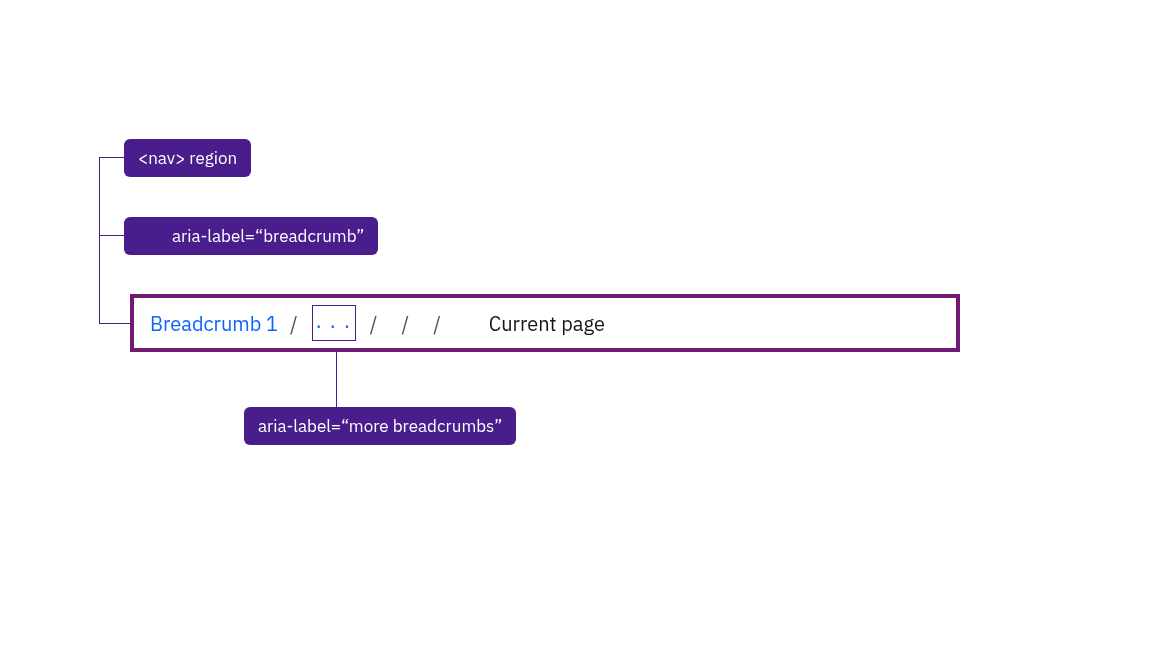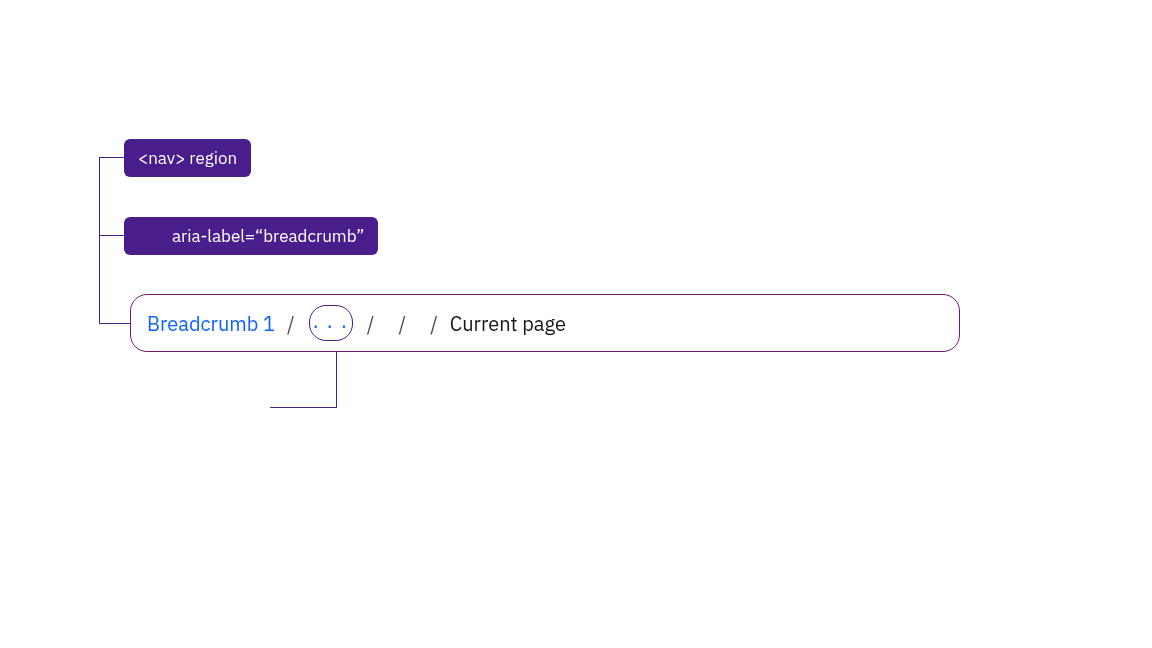--- a/index.html
+++ b/index.html
@@ -1,19 +1,18 @@
 <!DOCTYPE html>
 <html><head>
   <meta charset="utf-8">
   <style>
     * {
       box-sizing: border-box;
       margin: 0;
       padding: 0;
-      border-radius: 17px;
     }
     body {
       font-family: 'IBM Plex Sans', -apple-system, BlinkMacSystemFont, 'Segoe UI', sans-serif;
       background: #ffffff;
       width: 1152px;
       height: 648px;
       position: relative;
     }
     .canvas {
       position: absolute;
@@ -30,34 +29,35 @@
       border-radius: 6px;
       font-size: 17px;
       white-space: nowrap;
     }
     .breadcrumb-bar {
       position: absolute;
       left: 130px;
       top: 294px;
       width: 830px;
       height: 58px;
-      border: 1px solid #701a75;
+      border: 4px solid #701a75;
       display: flex;
       align-items: center;
       padding: 0 16px;
       font-size: 20px;
       background: #ffffff;
     }
     .breadcrumb-link {
       color: #0f62fe;
       text-decoration: none;
       cursor: pointer;
     }
     .breadcrumb-current {
       color: #161616;
+      margin-left: 36px;
     }
     .breadcrumb-sep {
       color: #525252;
       margin: 0 12px;
     }
     .overflow-box {
       display: inline-flex;
       align-items: center;
       justify-content: center;
       width: 44px;
@@ -103,14 +103,15 @@
     <span class="breadcrumb-sep">/</span>
     <span class="overflow-box">
       <span class="overflow-dots">. . .</span>
     </span>
     <span class="breadcrumb-sep">/</span>
     <span class="breadcrumb-sep">/</span>
     <span class="breadcrumb-sep">/</span>
     <span class="breadcrumb-current">Current page</span>
   </nav>
 
+  <div class="label-tag" style="left: 244px; top: 407px;">aria-label=“more breadcrumbs”</div>
 
 </div>
 
 </body></html>

